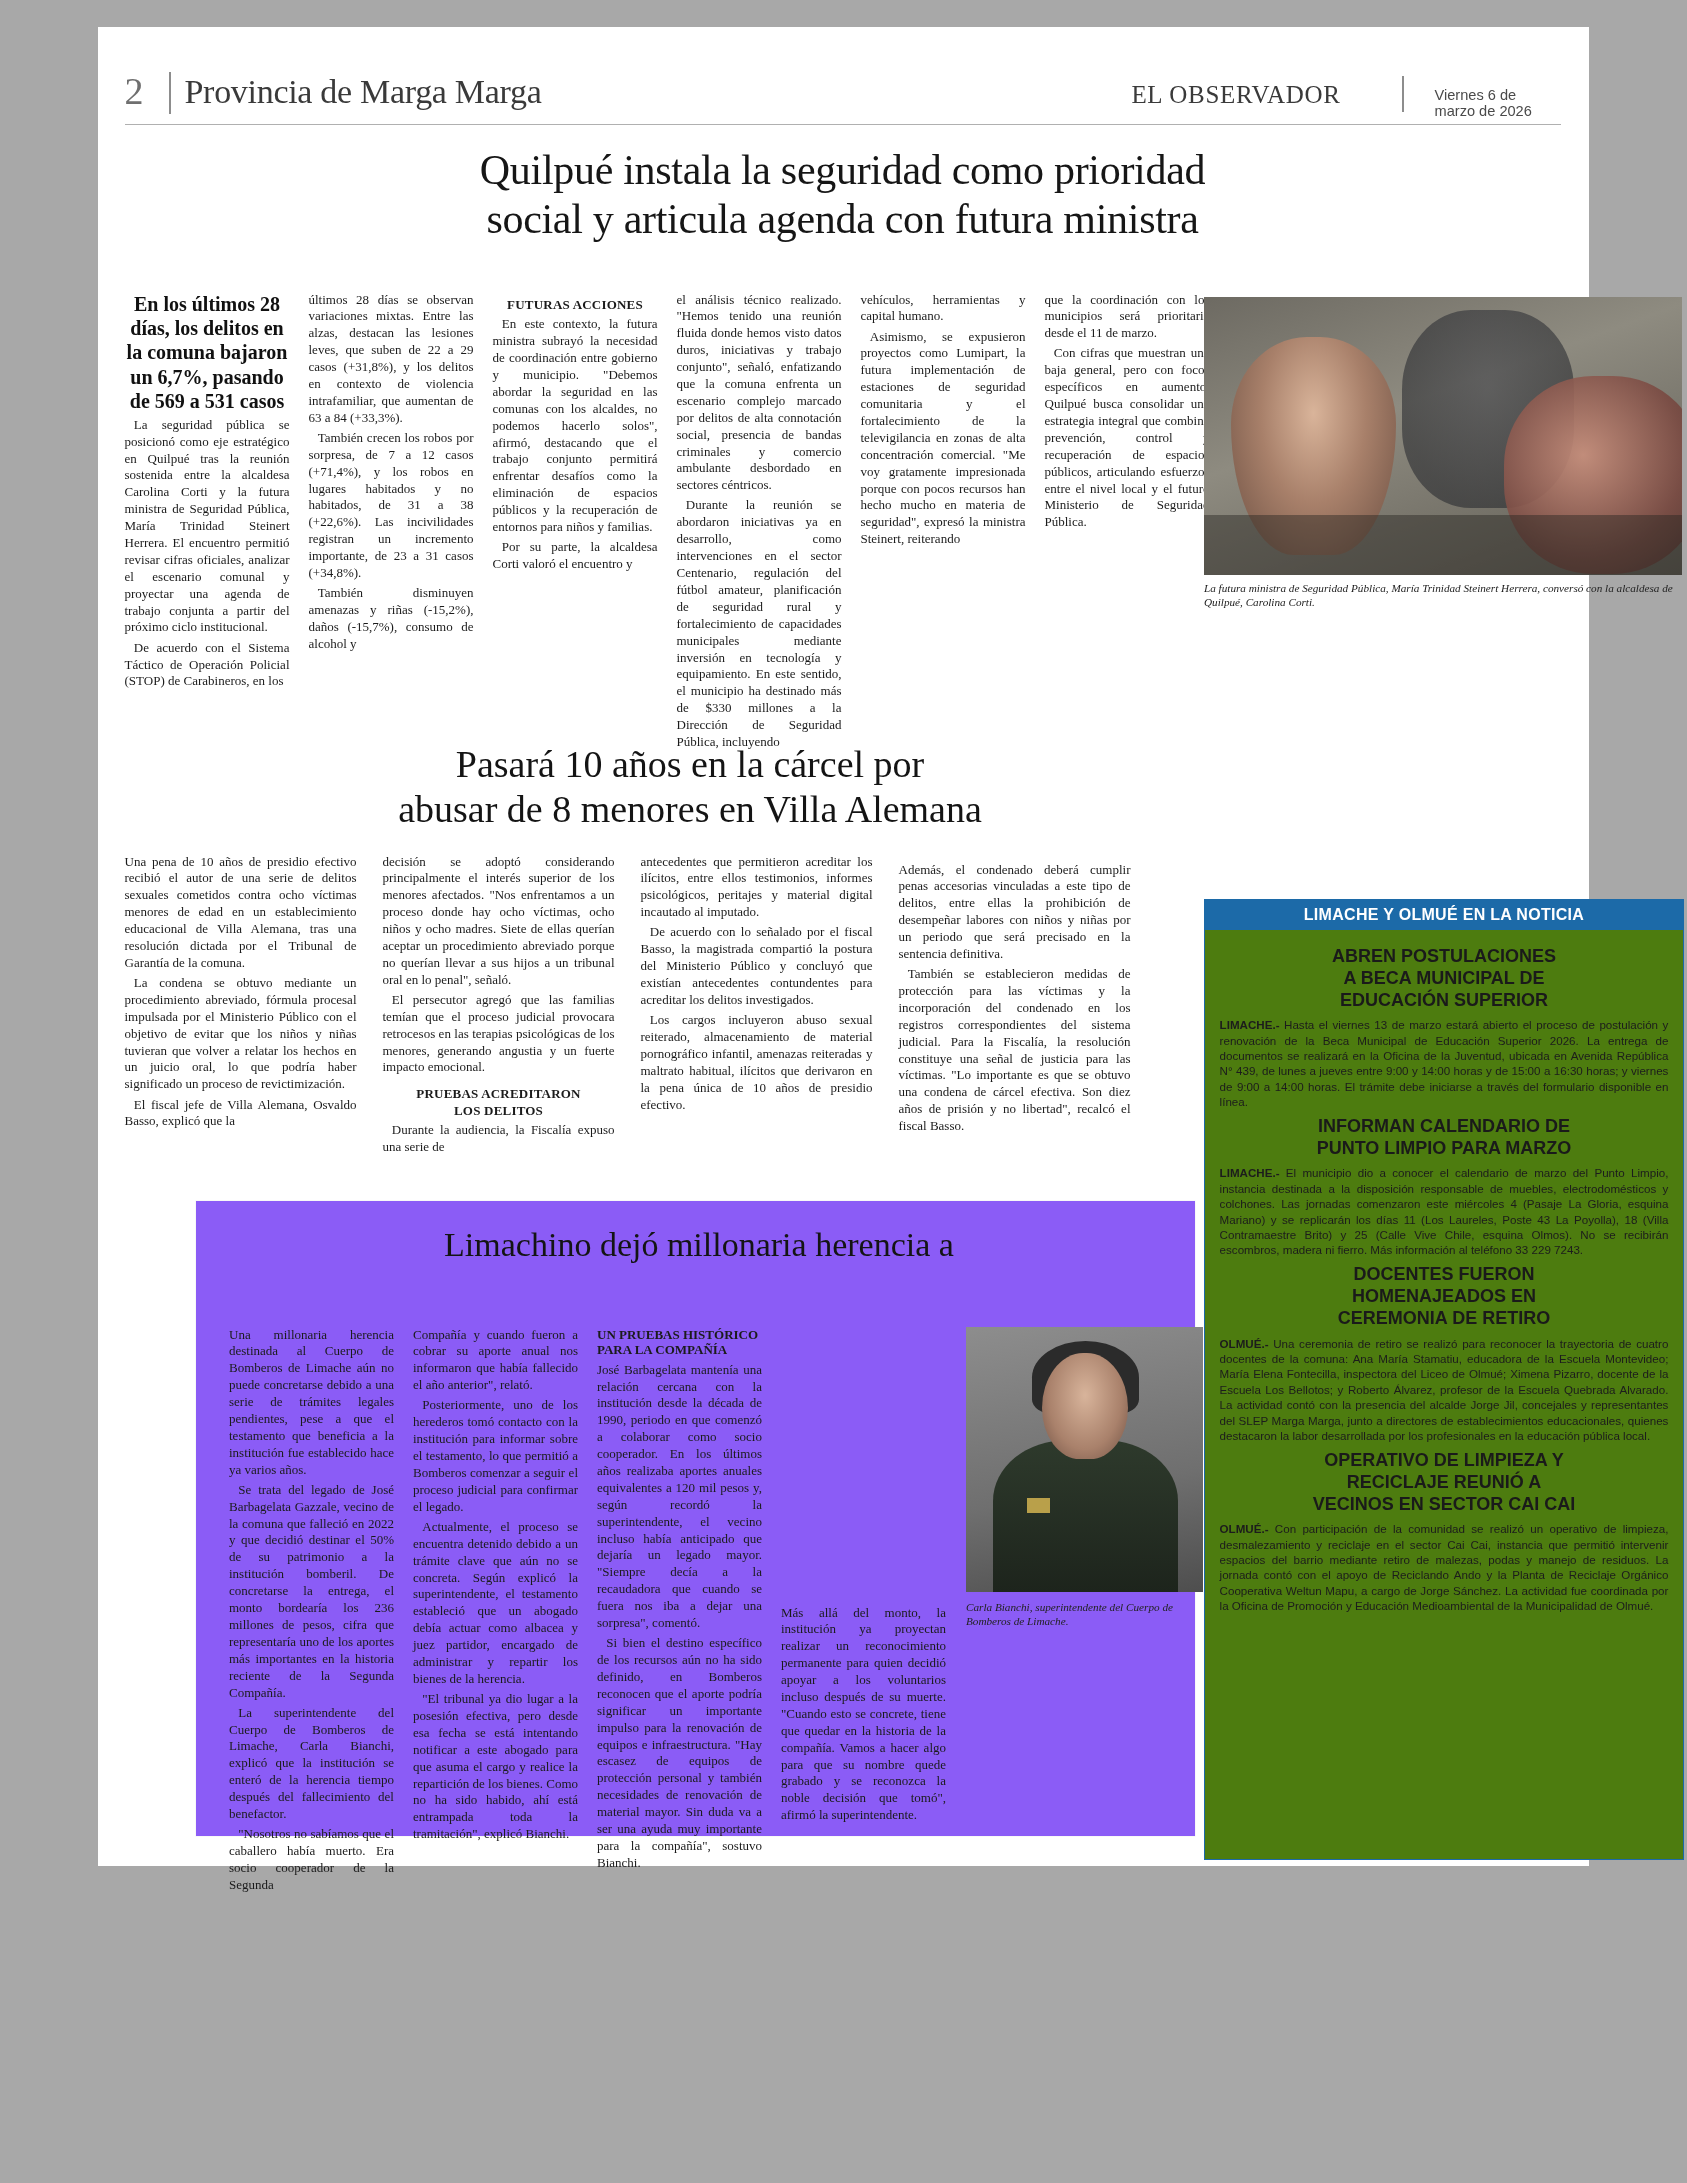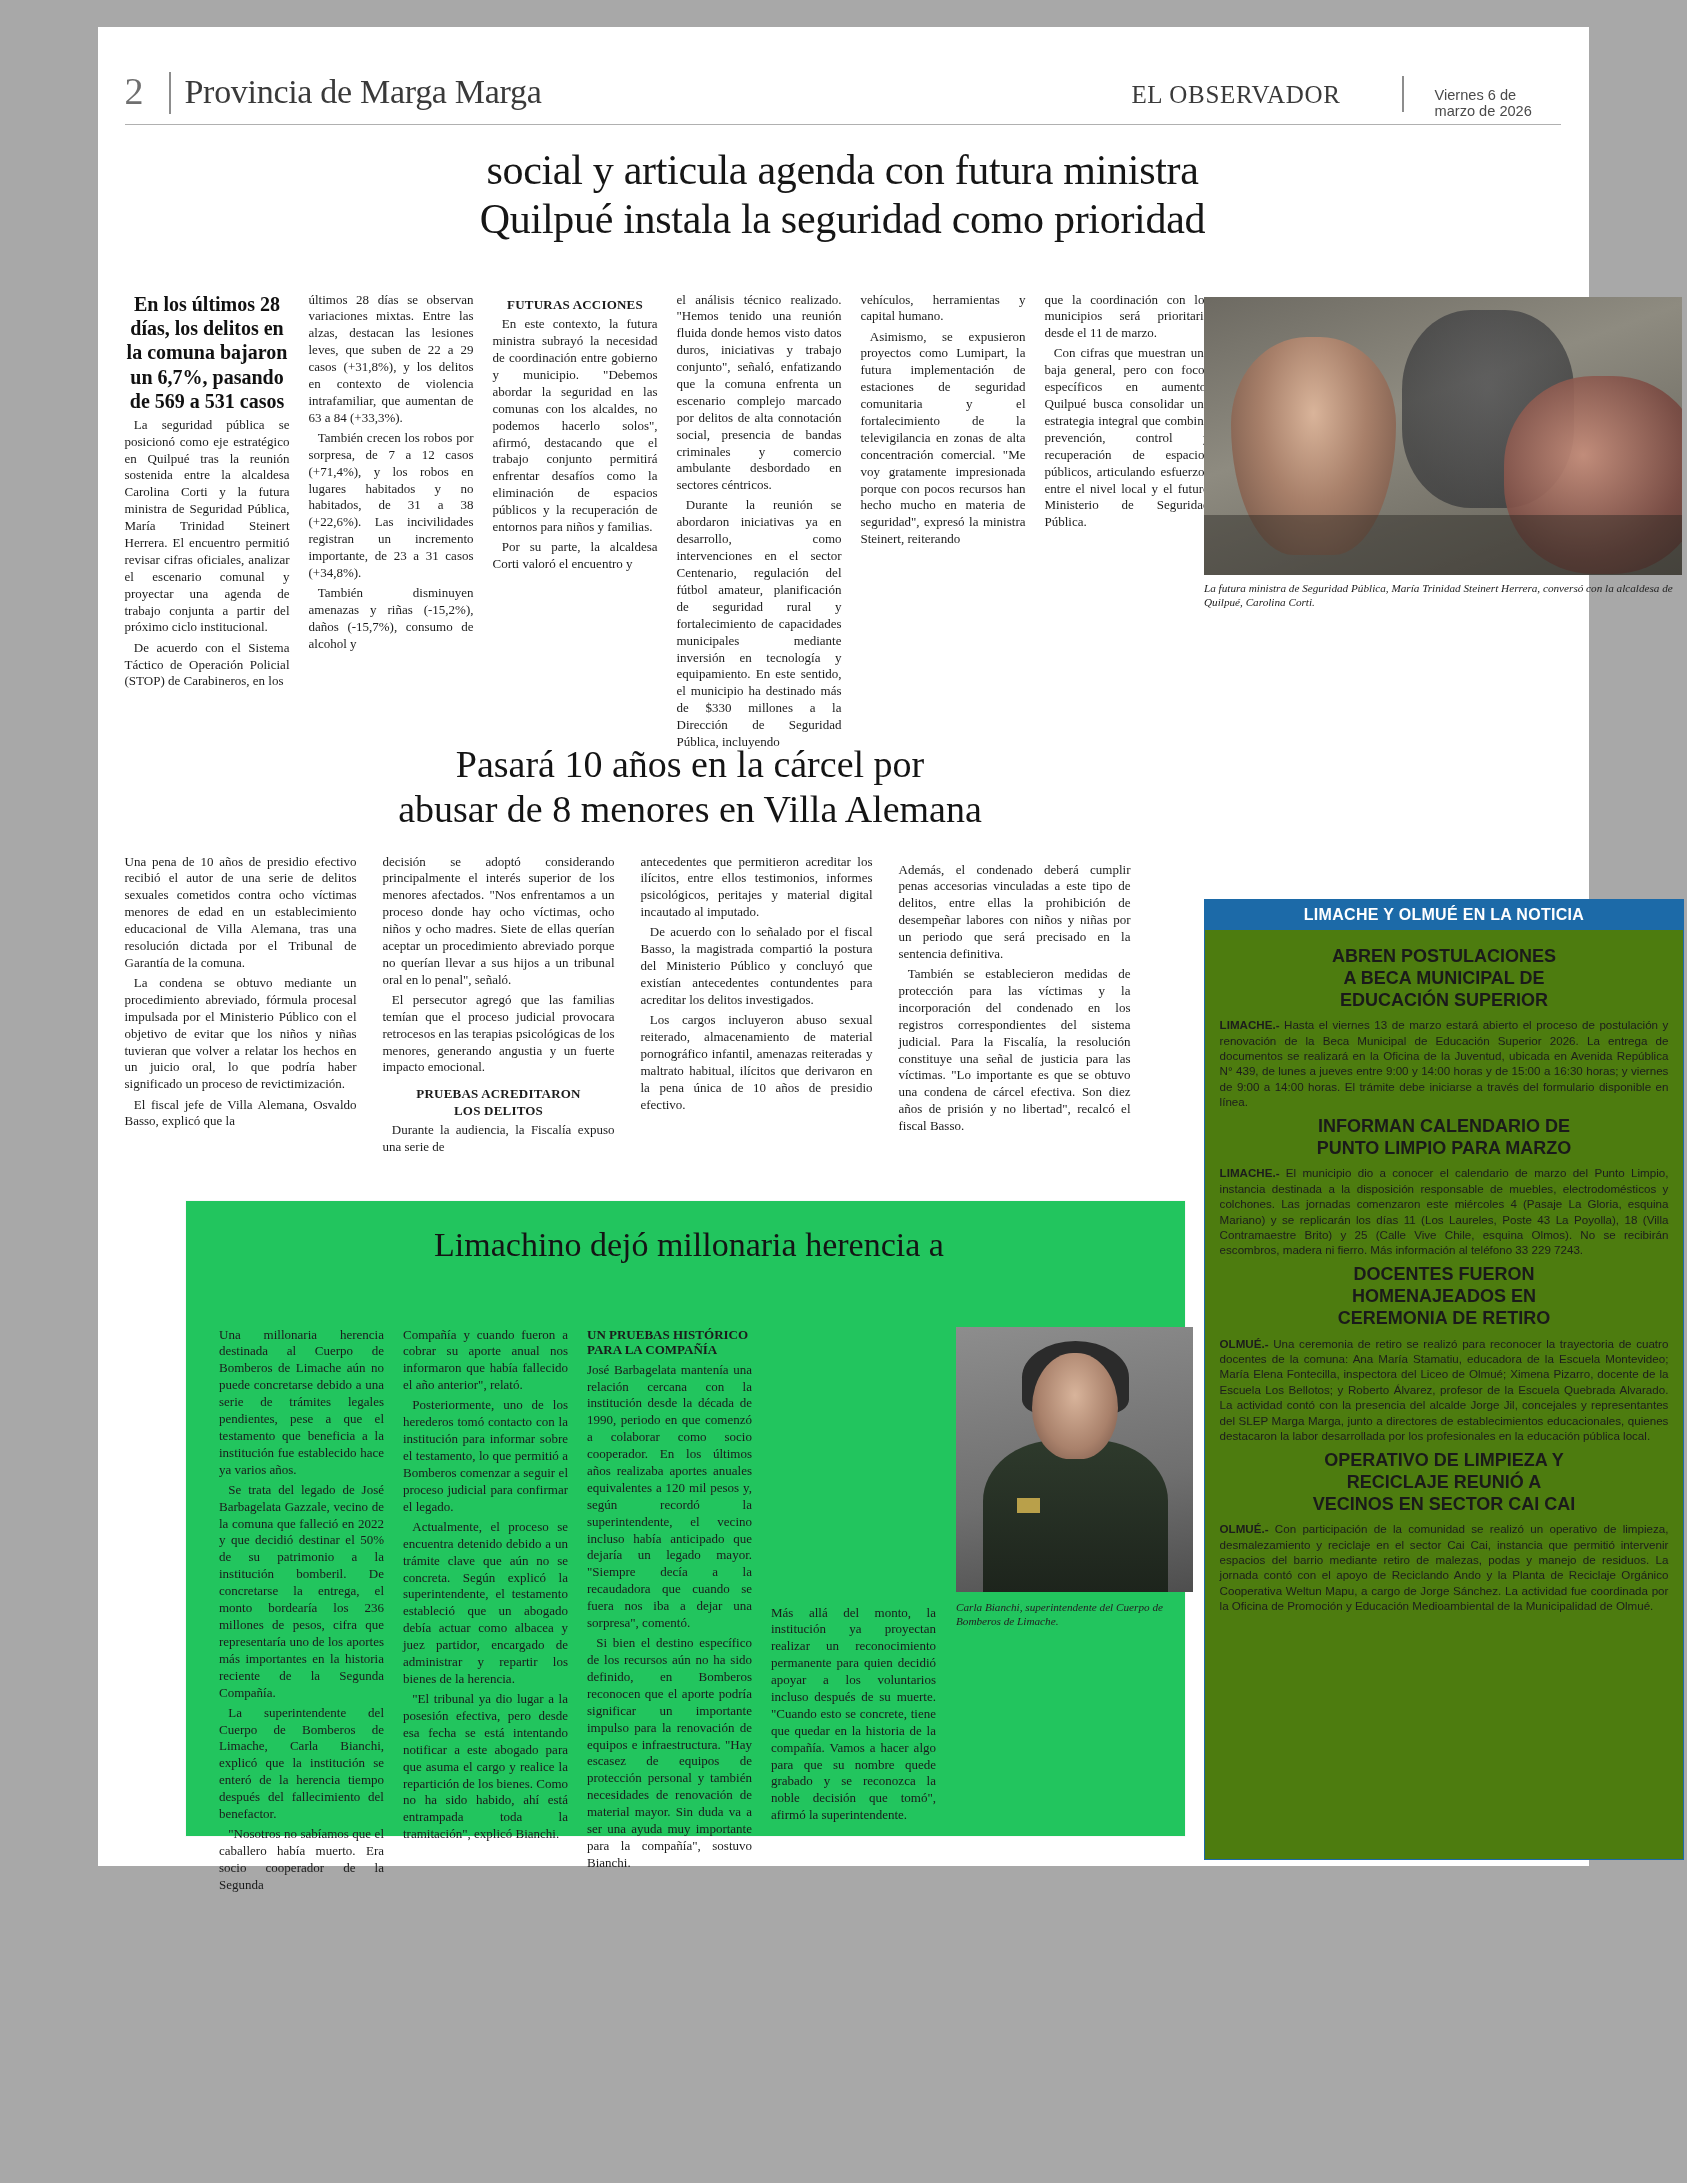--- a/index.html
+++ b/index.html
@@ -221,25 +221,25 @@
     font-size: 11.6px;
     line-height: 1.33;
     text-align: justify;
     color: #1c1c1c;
   }
   .sb-place { font-weight: bold; }
 
   
   .overlay {
     position: absolute;
-    left: 88px;
+    left: 98px;
     top: 1174px;
     width: 999px;
     height: 635px;
-    background: #22c55e;
+    background: #8b5cf6;
     box-shadow: 0 0 0 0.7px rgba(0,0,0,.04);
   }
   .hl3 {
     position: absolute;
     left: 53px; top: 24px;
     width: 900px;
     text-align: center;
     font-size: 34px;
     line-height: 1.2;
     color: #141414;
@@ -296,22 +296,22 @@
     <div class="mast-pagenum">2</div>
     <div class="mast-divider"></div>
     <div class="mast-section">Provincia de Marga Marga</div>
     <div class="mast-brand">EL OBSERVADOR</div>
     <div class="mast-divider2"></div>
     <div class="mast-date">Viernes 6 de marzo de 2026</div>
     <div class="mast-rule"></div>
   </div>
 
   <div class="hl1">
+    <div>Quilpué instala la seguridad como prioridad</div>
     <div>social y articula agenda con futura ministra</div>
-    <div>Quilpué instala la seguridad como prioridad</div>
   </div>
 
   <div class="a1">
     <div class="col" style="left:0px; width:165px;">
       <p class="noind lead">En los últimos 28 días, los delitos en la comuna bajaron un 6,7%, pasando de 569 a 531 casos</p>
       <p>La seguridad pública se posicionó como eje estratégico en Quilpué tras la reunión sostenida entre la alcaldesa Carolina Corti y la futura ministra de Seguridad Pública, María Trinidad Steinert Herrera. El encuentro permitió revisar cifras oficiales, analizar el escenario comunal y proyectar una agenda de trabajo conjunta a partir del próximo ciclo institucional.</p>
       <p>De acuerdo con el Sistema Táctico de Operación Policial (STOP) de Carabineros, en los</p>
     </div>
     <div class="col" style="left:184px; width:165px;">
       <p class="noind">últimos 28 días se observan variaciones mixtas. Entre las alzas, destacan las lesiones leves, que suben de 22 a 29 casos (+31,8%), y los delitos en contexto de violencia intrafamiliar, que aumentan de 63 a 84 (+33,3%).</p>

